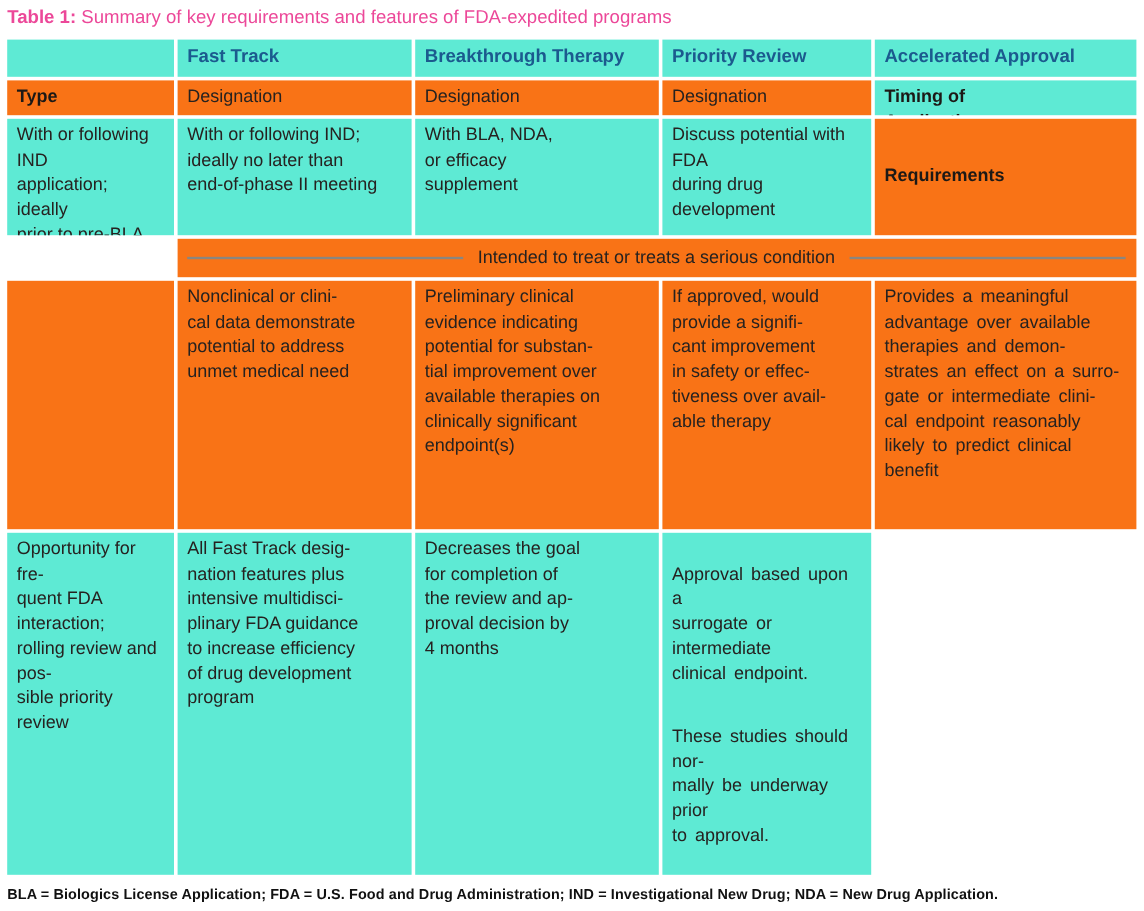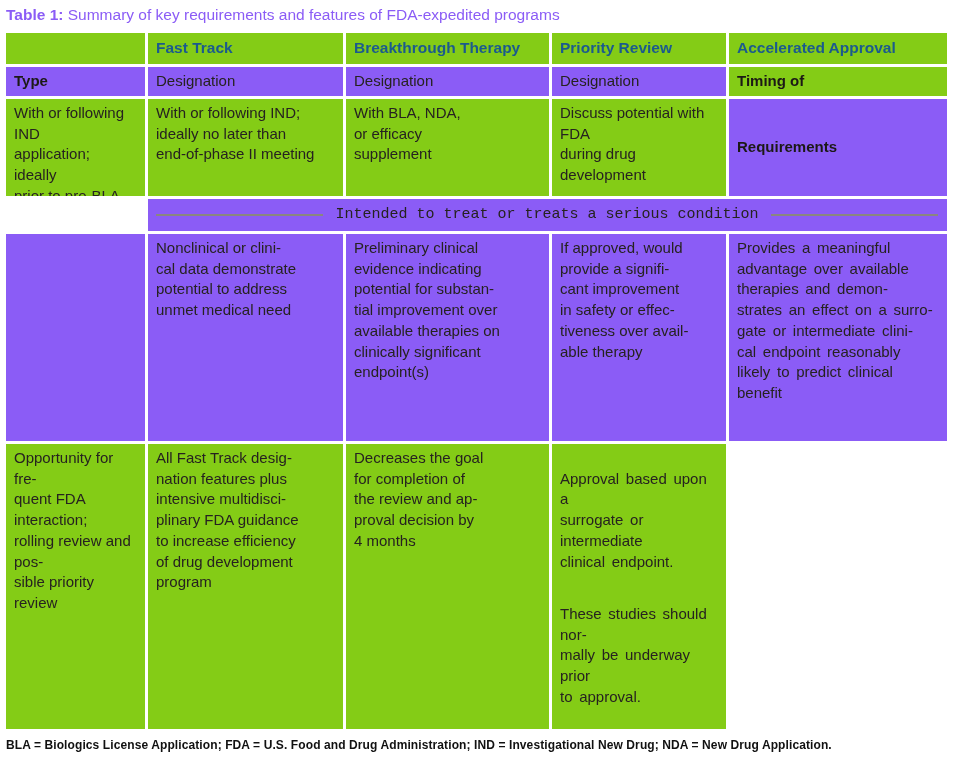--- a/index.html
+++ b/index.html
@@ -8,52 +8,52 @@
     background: #ffffff;
     font-family: "Liberation Sans", "DejaVu Sans", sans-serif;
     color: #262220;
     overflow: hidden;
   }
   .page { padding: 5px 6px 0 6px; width: 941px; }
 
   .table-title {
     font-size: 15.5px;
     line-height: 20px;
-    color: #8b5cf6;
+    color: #ec4899;
     margin: 0 0 8px 0;
   }
   .table-title .bold { font-weight: bold; }
 
   .grid-table {
     display: grid;
     grid-template-columns: 139px 195px 203px 174px 218px;
     grid-template-rows: 31px 29px 97px 32px 207px 285px;
     gap: 3px;
     width: 941px;
   }
   .cell {
     padding: 4px 9px 4px 8px;
     font-size: 15px;
     line-height: 20.7px;
     white-space: pre-line;
     overflow: hidden;
   }
-  .beige { background: #84cc16; }
-  .cream { background: #8b5cf6; }
+  .beige { background: #5eead4; }
+  .cream { background: #f97316; }
   .head-cell {
     display: flex; align-items: center;
     font-weight: bold;
     font-size: 15.5px;
     color: #1b5a8e;
   }
   .label-cell { font-weight: bold; color: #1c1916; }
   .vcenter { display: flex; align-items: center; }
   .merged-cell {
     grid-column: 2 / 6;
-    display: flex; align-items: center; font-family: Liberation Mono, monospace;
+    display: flex; align-items: center;
   }
   .rule { flex: 1; height: 2px; background: #8a8680; }
   .rule-text { margin: 0 12px; white-space: nowrap; }
   .jus { word-spacing: 2.5px; }
   .para-cell p { margin: 0 0 11px 0; white-space: pre-line; }
   .para-cell p:last-child { margin-bottom: 0; }
 
   .abbrev-footer {
     margin-top: 9px;
     font-size: 12px;

